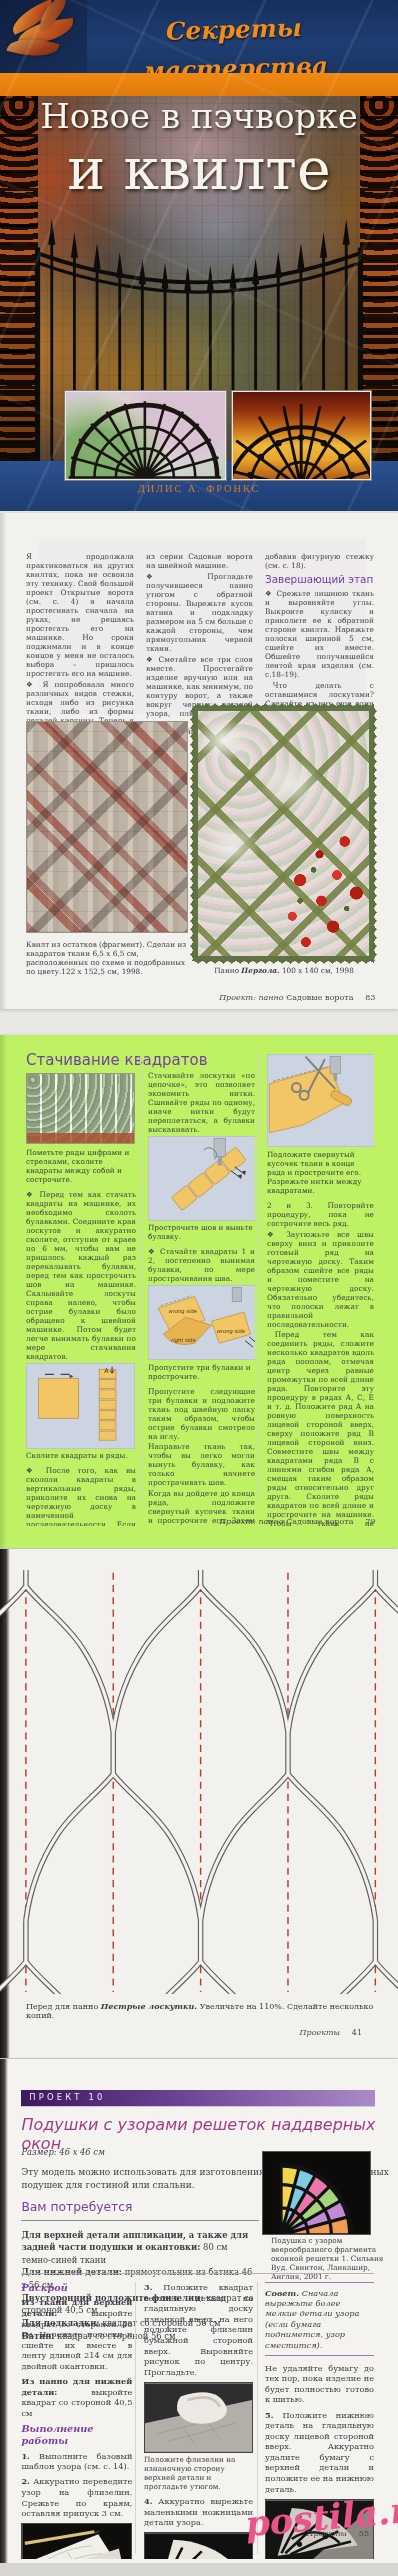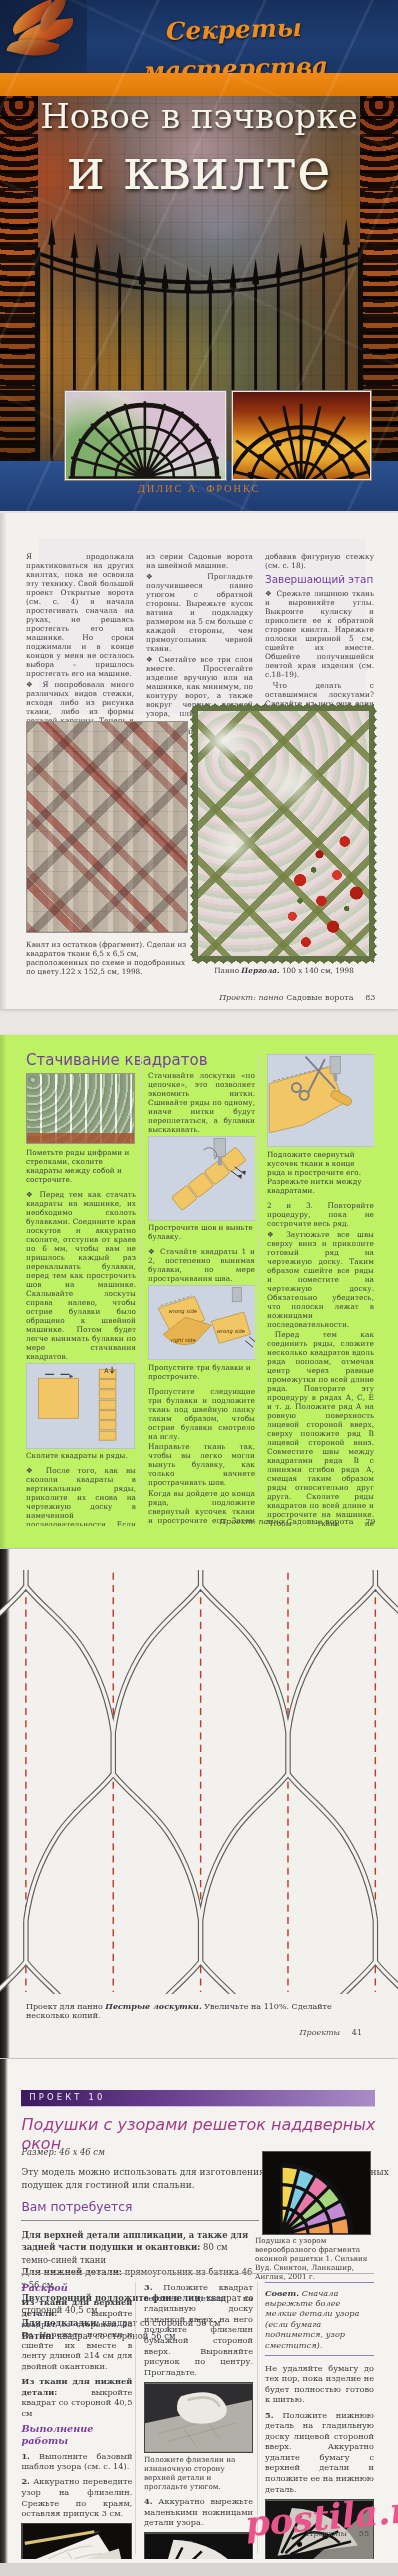--- a/index.html
+++ b/index.html
@@ -137,21 +137,21 @@
   .banner{position:absolute;left:21.4px;top:31px;width:354px;height:15.5px;background:linear-gradient(90deg,#3c1a5e,#6d4394 45%,#a98cc6);border-bottom:1.9px double #cfc2dd;}
   .banner span{display:block;padding:3.2px 0 0 7.8px;font:400 8.4px/9px "DejaVu Sans",sans-serif;color:#f2eef6;letter-spacing:3.2px;}
   .p55-title{position:absolute;left:21.4px;top:56px;width:363px;font:italic 400 16px/19.4px "DejaVu Sans",sans-serif;color:#a03c88;}
   .p55-size{position:absolute;left:21.4px;top:88px;font:italic 8.4px/10.4px "DejaVu Serif",serif;color:#3f3e44;}
   .p55-intro{position:absolute;left:21.4px;top:107px;width:372px;font:9px/13px "DejaVu Serif",serif;color:#3f3e44;}
   .need-h{position:absolute;left:21.4px;top:141px;font:400 12.3px/15.5px "DejaVu Sans",sans-serif;color:#7a3f9e;}
   .need-rule{position:absolute;left:21.4px;top:161px;width:238px;height:0.6px;background:#8f8d88;}
   .materials{position:absolute;left:21.4px;top:170px;width:234px;font:8.4px/12.3px "DejaVu Serif",serif;color:#3f3e44;}
   .materials div{margin-bottom:0.6px;}
   .cushion{position:absolute;left:262px;top:92px;width:107px;height:82px;background:#0c0b0a;border:0.6px solid #555;}
-  .p55 .cap-cushion{position:absolute;left:255px;top:177px;width:113px;}
+  .p55 .cap-cushion{position:absolute;left:271px;top:177px;width:113px;}
   .full-rule{position:absolute;left:21.4px;top:214px;width:353px;height:0.6px;background:#b5b2ac;}
   .p55 .col{position:absolute;overflow:hidden;}
   .p55 .q1{left:21.4px;top:223px;width:111px;height:277px;}
   .p55 .q2{left:144px;top:223px;width:109px;height:277px;}
   .p55 .q3{left:265px;top:223px;width:109px;height:277px;}
   .ital-h{font:italic 700 9.7px/12.3px "DejaVu Serif",serif;color:#7a3f9e;margin:0 0 3.2px 0;}
   .step{font:8.2px/10.6px "DejaVu Serif",serif;color:#3f3e44;text-align:justify;margin:0 0 4.5px 0;}
   .step b{font-weight:700;}
   .sphoto{display:block;border:0.6px solid #444;margin:1.3px 0 2.6px 0;}
   .tipbox{border-top:1.9px double #9b7bb4;border-bottom:1.9px double #9b7bb4;padding:4.5px 0 5.2px 0;margin-bottom:6.5px;font:italic 8.2px/10.4px "DejaVu Serif",serif;color:#3f3e44;}
@@ -325,21 +325,21 @@
         <rect x="102" y="28" width="5" height="12" fill="#9a9ea6"></rect>
         <g transform="rotate(28 110 66)">
           <rect x="96" y="58" width="34" height="13" rx="6" fill="#e8b44f" stroke="#b08a35"></rect>
         </g>
         <path d="M58,2 L104,52 M88,6 L62,58" stroke="#7b7f88" stroke-width="3" fill="none"></path>
         <circle cx="56" cy="62" r="7" fill="none" stroke="#7b7f88" stroke-width="3"></circle>
         <circle cx="44" cy="50" r="7" fill="none" stroke="#7b7f88" stroke-width="3"></circle>
       </svg>
       <div class="cap">Подложите свернутый кусочек ткани в конце ряда и прострочите его. Разрежьте нитки между квадратами.</div>
       <p>2 и 3. Повторяйте процедуру, пока не сострочите весь ряд.</p>
-      <p>❖ Заутюжьте все швы сверху вниз и приколите готовый ряд на чертежную доску. Таким образом сшейте все ряды и поместите на чертежную доску. Обязательно убедитесь, что полоски лежат в ножницами последовательности.</p>
+      <p>❖ Заутюжьте все швы сверху вниз и приколите готовый ряд на чертежную доску. Таким образом сшейте все ряды и поместите на чертежную доску. Обязательно убедитесь, что полоски лежат в правильной последовательности.</p>
       <p style="text-indent:7.8px;">Перед тем как соединить ряды, сложите несколько квадратов вдоль ряда пополам, отмечая центр через равные промежутки по всей длине ряда. Повторите эту процедуру в рядах А, С, Е и т. д. Положите ряд А на ровную поверхность лицевой стороной вверх, сверху положите ряд В лицевой стороной вниз. Совместите швы между квадратами ряда В с линиями сгибов ряда А, смещая таким образом ряды относительно друг друга. Сколите ряды квадратов по всей длине и прострочите на машинке. Чтобы ткань не сместилась, вынимайте булавки только тогда, когда они находятся почти под самой иглой.</p>
 
     </div>
     <div class="footer"><span>Проект: панно</span> <span class="ft">Садовые ворота</span><span class="pn">79</span></div>
   </section>
 
   <section class="pg p41">
     <svg class="abs" style="left:0;top:21px;" width="398" height="424" viewBox="0 0 615 655">
       <defs>
         <path id="ogp" d="
@@ -354,21 +354,21 @@
           M 175,831 C 181,785 197,740 223,700 C 249,660 287,635 310,605 C 333,635 371,660 397,700 C 423,740 439,785 445,831
           M 445,831 C 451,785 467,740 493,700 C 519,660 557,635 580,605 C 603,635 641,660 667,700 C 693,740 709,785 715,831
           M 40,-39 L 40,25 M 310,-39 L 310,25 M 580,-39 L 580,25
           M 175,251 L 175,315 M 445,251 L 445,315
           M 40,541 L 40,605 M 310,541 L 310,605 M 580,541 L 580,605"></path>
       </defs>
       <path class="rd" d="M40,4 V652 M175,4 V652 M310,4 V652 M445,4 V652 M580,4 V652"></path>
       <use href="#ogp" class="og1"></use>
       <use href="#ogp" class="og2"></use>
     </svg>
-    <div class="cap"><span>Проект для панно </span><span class="bi">Пестрые лоскутки.</span><span> Увеличьте на 110%. Сделайте несколько копий.</span></div>
+    <div class="cap"><span>Перед для панно </span><span class="bi">Пестрые лоскутки.</span><span> Увеличьте на 110%. Сделайте несколько копий.</span></div>
     <div class="footer"><span>Проекты</span><span class="pn">41</span></div>
   </section>
 
   <section class="pg p55">
     <div class="banner">
         <span>ПРОЕКТ 10</span>
       </div>
     <div class="p55-title">Подушки с узорами решеток наддверных окон</div>
     <div class="p55-size">Размер: 46 х 46 см</div>
     <div class="p55-intro">Эту модель можно использовать для изготовления комплекта декоративных подушек для гостиной или спальни.</div>
@@ -399,21 +399,21 @@
       </svg>
     </div>
     <div class="cap cap-cushion">Подушка с узором веерообразного фрагмента оконной решетки 1. Сильвия Вуд. Свинтон, Ланкашир, Англия, 2001 г.</div>
     <div class="full-rule"></div>
     <div class="vrule" style="left:135px;top:223px;height:272px;"></div>
     <div class="vrule" style="left:257px;top:223px;height:272px;"></div>
 
     <div class="col q1">
       <div class="ital-h">Раскрой</div>
       <p class="step"><b>Из ткани для верхней детали:</b><span> выкройте квадрат со стороной 48 см. Нарежьте полоски и сшейте их вместе в ленту длиной 214 см для двойной окантовки.</span></p>
-      <p class="step"><b>Из ткани для нижней детали:</b><span> выкройте квадрат со стороной 40,5 см</span></p>
+      <p class="step"><b>Из панно для нижней детали:</b><span> выкройте квадрат со стороной 40,5 см</span></p>
       <div class="ital-h">Выполнение работы</div>
       <p class="step"><b>1.</b><span> Выполните базовый шаблон узора (см. с. 14).</span></p>
       <p class="step"><b>2.</b><span> Аккуратно переведите узор на флизелин. Срежьте по краям, оставляя припуск 3 см.</span></p>
       <svg class="sphoto" width="110" height="67" viewBox="0 0 170 104">
         <rect width="170" height="104" fill="#0e0d0c"></rect>
         <path d="M12,58 L118,16 L150,66 L44,102 Z" fill="#f0efe9"></path>
         <path d="M62,66 L150,38 L162,92 L84,112 Z" fill="#dfddd3"></path>
         <g stroke="#b3aea0" fill="none">
             <path d="M34,58 Q70,36 108,34 M46,70 Q84,48 124,46 M70,44 L90,72"></path>
           </g>

